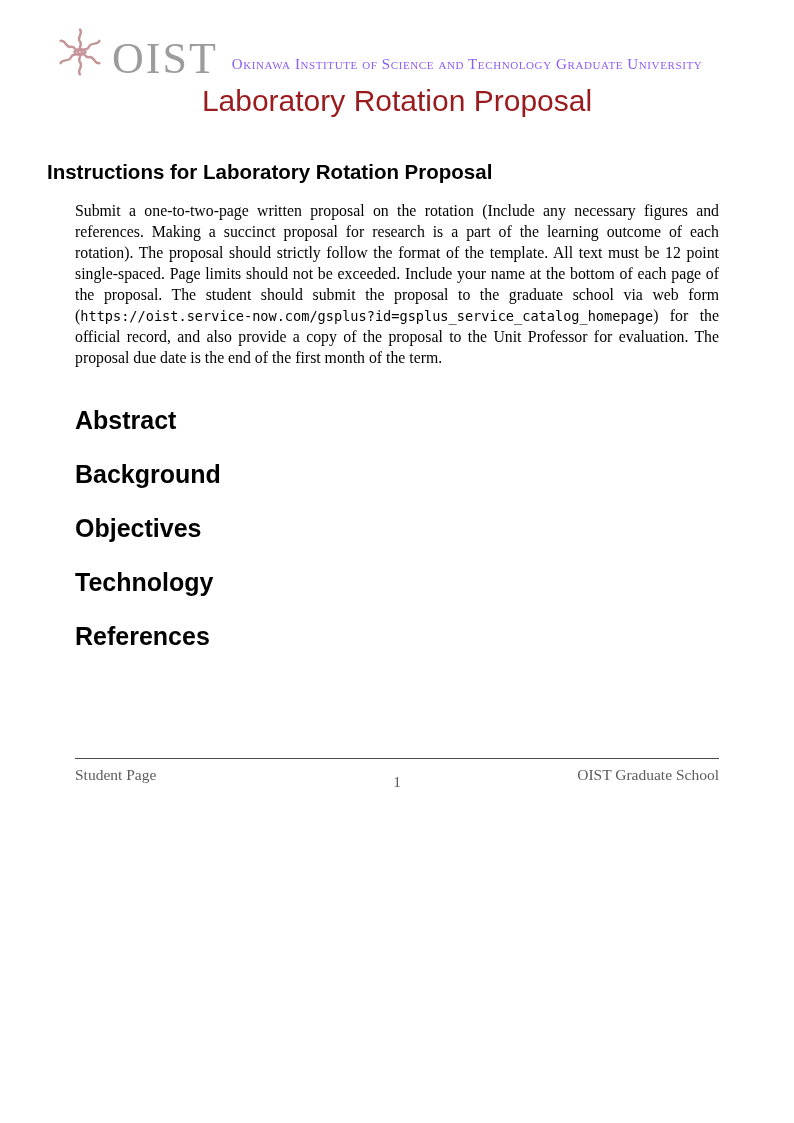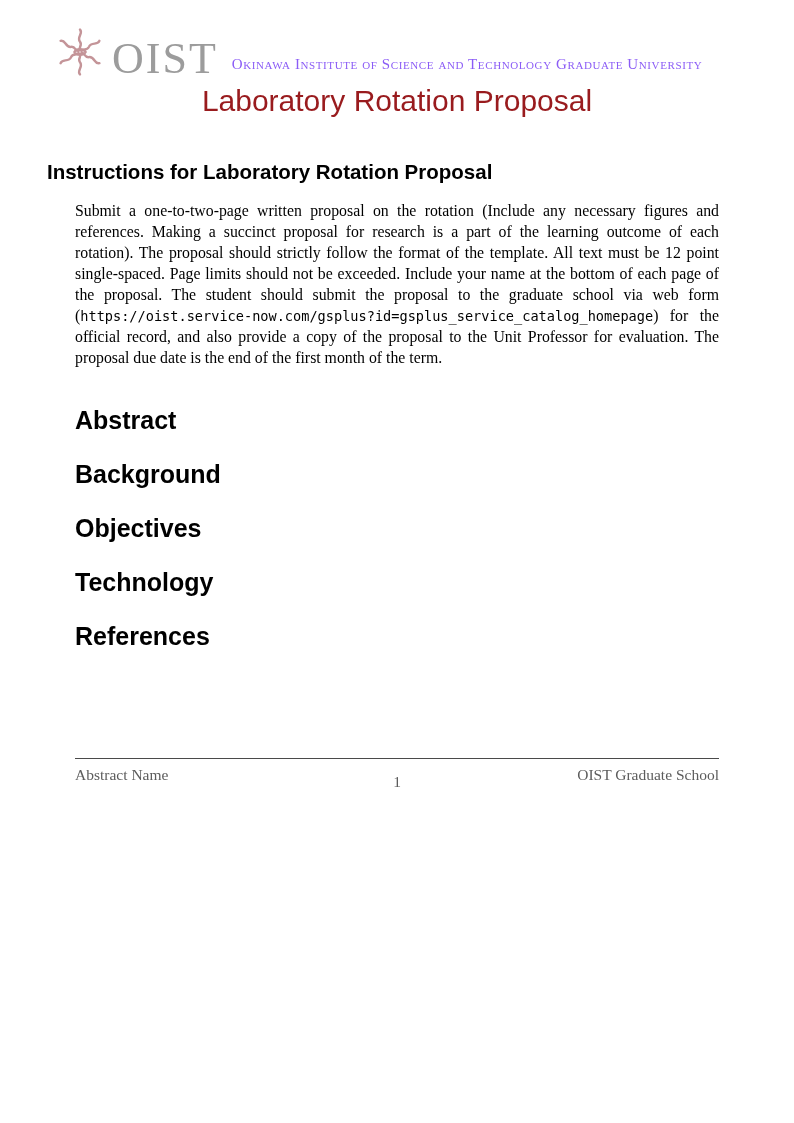--- a/index.html
+++ b/index.html
@@ -162,19 +162,19 @@
 
   <div class="section-heading first">Abstract</div>
   <div class="section-heading">Background</div>
   <div class="section-heading">Objectives</div>
   <div class="section-heading">Technology</div>
   <div class="section-heading">References</div>
 
   <div class="footer">
     <div class="footer-rule"></div>
     <div class="footer-row">
-      <span>Abstract Name</span>
+      <span>Student Page</span>
       <span class="footer-center">1</span>
       <span>OIST Graduate School</span>
     </div>
   </div>
 
 </div>
 
 </body></html>

